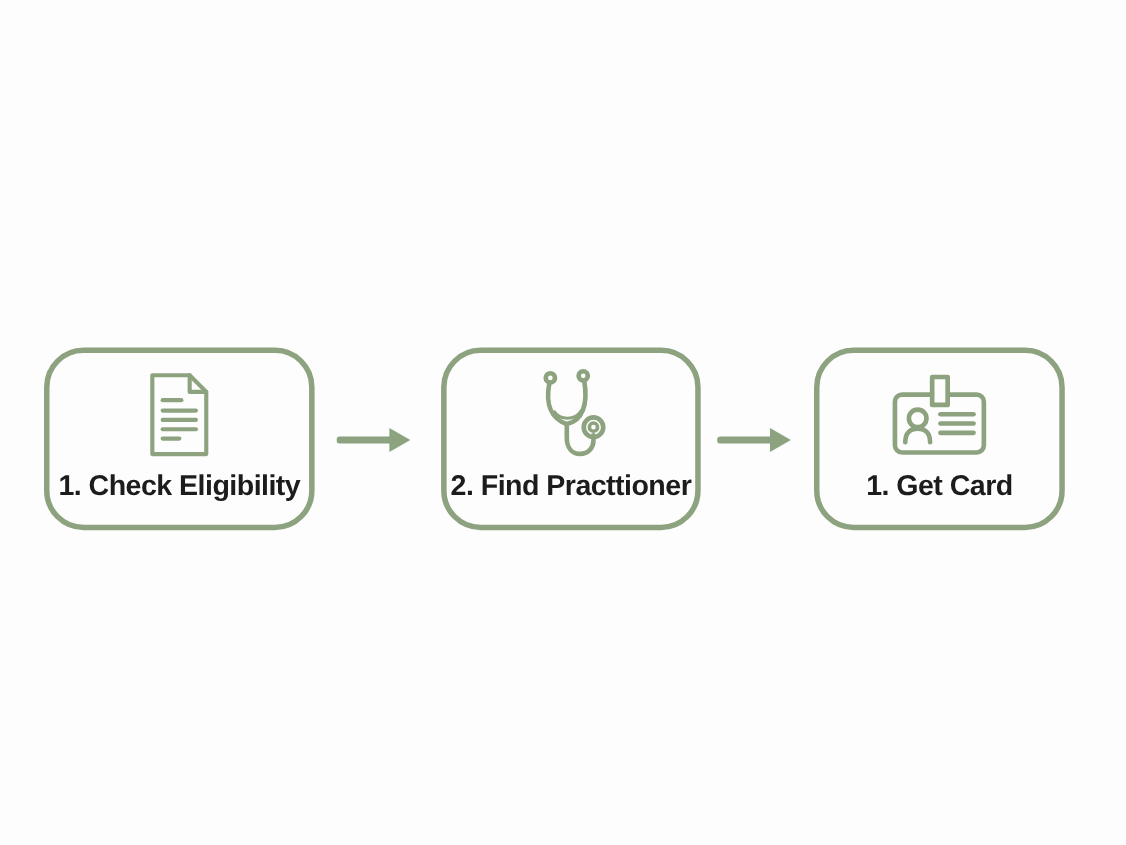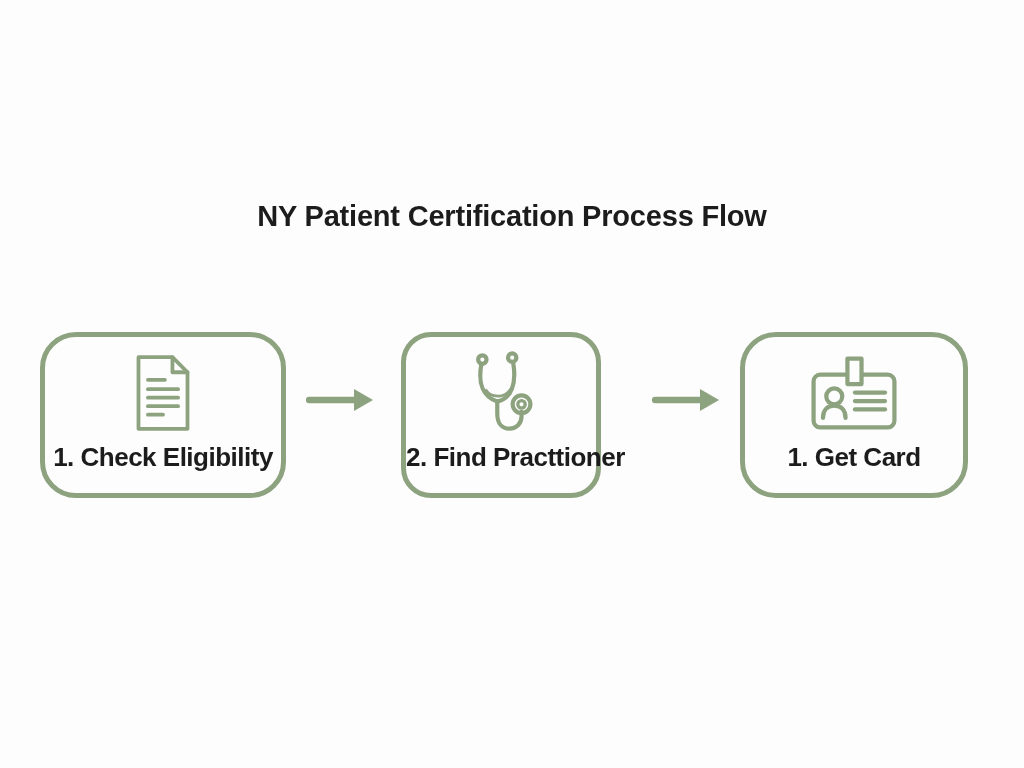--- a/index.html
+++ b/index.html
@@ -32,21 +32,20 @@
     color:var(--ink);
   }
   .step-box{
     position:absolute;
     top:316px;
     height:166px;
     box-sizing:border-box;
     background:var(--bg);
     border:5px solid var(--accent);
     border-radius:36px;
-    margin-top:16px;
   }
   .step-icon{
     position:absolute;
     left:50%;
     transform:translateX(-50%);
     color:var(--accent);
     line-height:0;
   }
   .step-label{
     position:absolute;
@@ -64,21 +63,20 @@
     position:absolute;
     top:387px;
     color:var(--accent);
   }
 </style>
 </head>
 <body>
 
 <div class="canvas">
 
-  <h1 class="title">NY Patient Certification Process Flow</h1>
 
   <div class="step-box" style="left:40px;width:246px;">
     <span class="step-icon" style="top:17px;">
       <svg width="66" height="78" viewBox="0 0 70 82" fill="none" stroke="currentColor" stroke-width="4" stroke-linecap="round" stroke-linejoin="round">
         <path d="M9,3 L45,3 L61,19 L61,79 L9,79 Z"></path>
         <path d="M45,3 L45,19 L61,19"></path>
         <line x1="19" y1="27" x2="37" y2="27"></line>
         <line x1="19" y1="37" x2="51" y2="37"></line>
         <line x1="19" y1="46" x2="51" y2="46"></line>
         <line x1="19" y1="55" x2="51" y2="55"></line>
@@ -86,21 +84,21 @@
       </svg>
     </span>
     <span class="step-label">1. Check Eligibility</span>
   </div>
 
   <svg class="arrow" style="left:306px;" width="70" height="26" viewBox="0 0 70 26">
     <line x1="3" y1="13" x2="48" y2="13" stroke="currentColor" stroke-width="6.5" stroke-linecap="round"></line>
     <polygon points="48,2 67,13 48,24" fill="currentColor"></polygon>
   </svg>
 
-  <div class="step-box" style="left:401px;width:200px;border-radius:30px;">
+  <div class="step-box" style="left:401px;width:236px;">
     <span class="step-icon" style="top:10px;">
       <svg width="84" height="96" viewBox="0 0 90 100" fill="none" stroke="currentColor" stroke-width="4.5" stroke-linecap="round" stroke-linejoin="round">
         <circle cx="25" cy="12" r="4.5"></circle>
         <circle cx="57" cy="10" r="4.5"></circle>
         <path d="M24,17 C20,38 26,52 41,57 C56,54 62,38 58,15"></path>
         <path d="M29,45 C34,53 49,54 55,44" stroke-width="3"></path>
         <path d="M41,57 L41,70 C41,80 46,86 54,86 C62,86 67,80 67,73 L67,68"></path>
         <circle cx="67" cy="60" r="9.5"></circle>
         <circle cx="67" cy="60" r="4" stroke-width="3.5"></circle>
       </svg>

